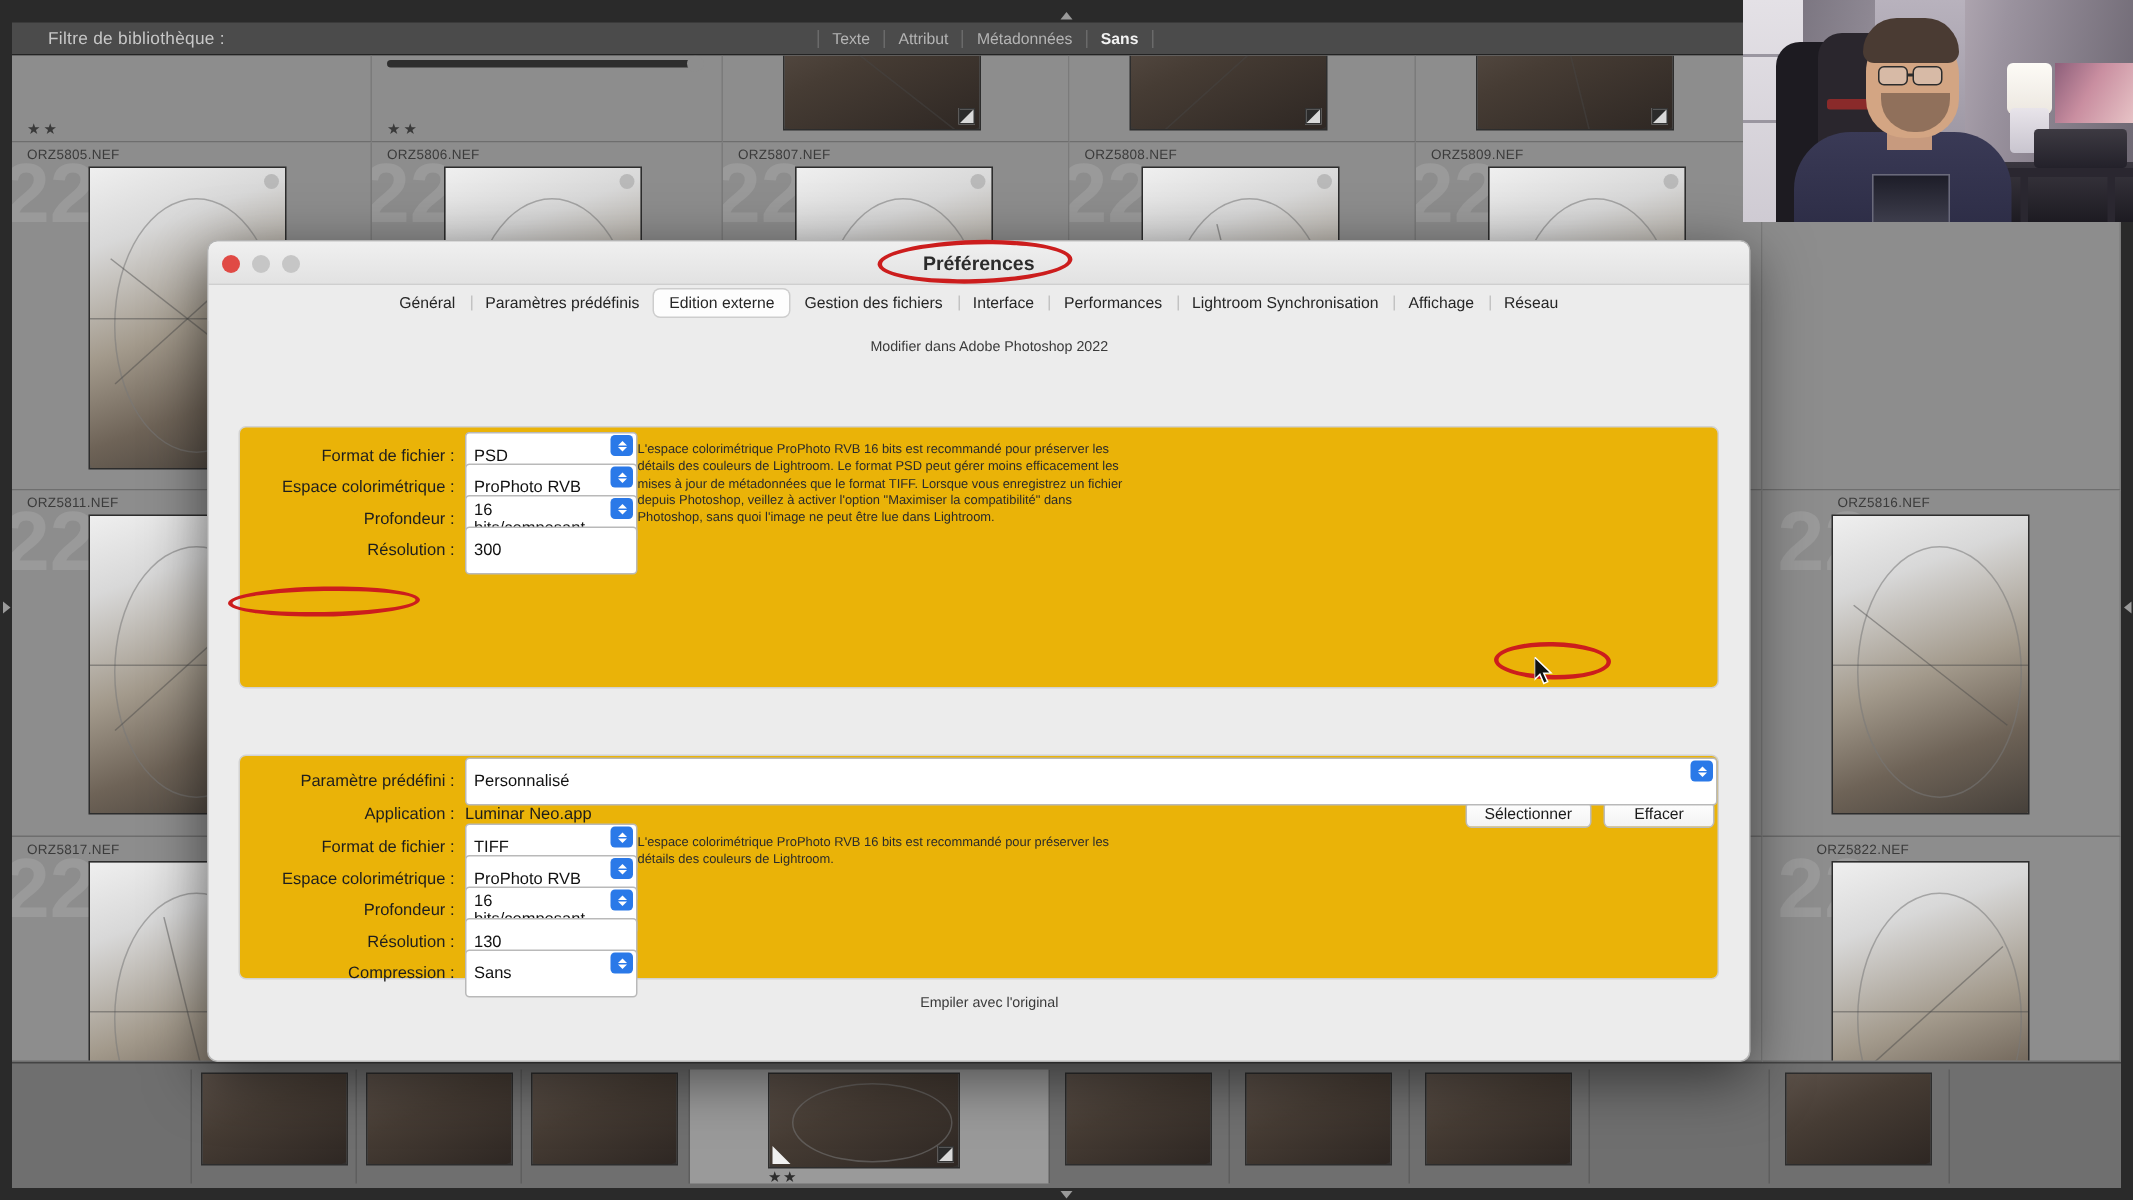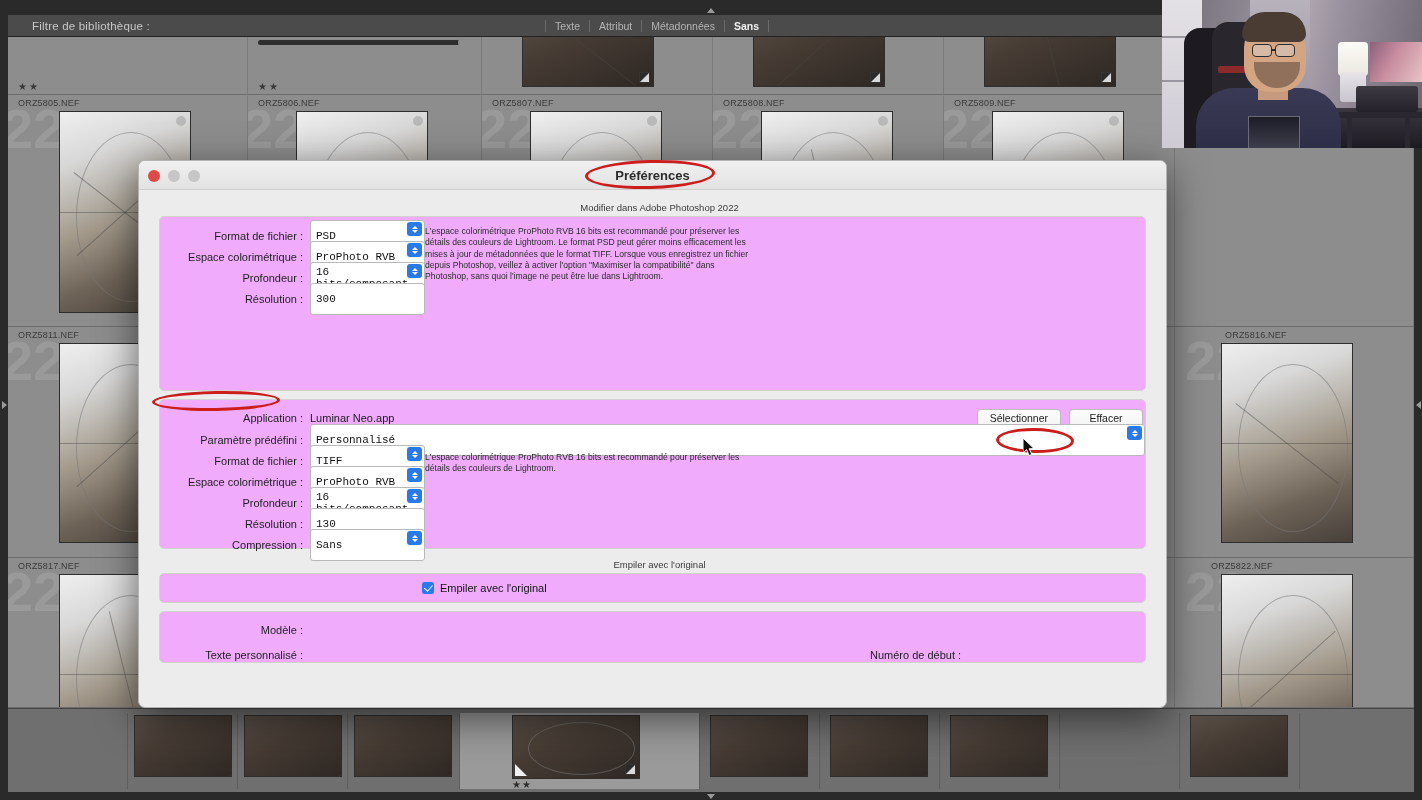--- a/index.html
+++ b/index.html
@@ -177,34 +177,35 @@
     background:#fdfdfd; box-shadow:0 0 0 1px #cdcdcd;
   }
   .prefs-tabs .tab.active:before,
   .prefs-tabs .tab.active + .tab:before { background:transparent; }
 
   .prefs-body { position:relative; padding:10px 20px 0 20px; }
 
   .section { margin-bottom:8px; }
   .section-label { font-size:9.5px; color:#3a3a3a; padding:2px 0 3px 14px;text-align:center; }
   .panel {
-    background:#f0abfc; border:1px solid #d2d2d2; border-radius:5px;
+    background:#eab308; border:1px solid #d2d2d2; border-radius:5px;
     position:relative;
+    margin-top:44px;
   }
 
   .row { display:flex; align-items:center; height:20px; margin-bottom:1px; }
   .row .rlabel {
     width:150px; text-align:right; padding-right:7px;
     font-size:11px; color:#1e1e1e; white-space:nowrap;
   }
 
   .field {
     height:32px; background:#fff; border:1px solid #b9b9b9; border-radius:3px;
     display:flex; align-items:center; padding:0 5px;
-    font-size:11px; color:#111; position:relative;font-family:Liberation Mono, monospace;
+    font-size:11px; color:#111; position:relative;
   }
   .field.sel { padding-right:22px; }
   .stepper {
     position:absolute; right:2px; top:1px; width:15px; height:14px;
     background:#2a79e8; border-radius:3px;
     display:flex; flex-direction:column; align-items:center; justify-content:center;
     line-height:0;
   }
   .stepper i { display:block; width:0; height:0; }
   .stepper i.up { border-bottom:3px solid #fff; border-left:3px solid transparent; border-right:3px solid transparent; margin-bottom:1px;}
@@ -569,20 +570,31 @@
 
     <div class="prefs-titlebar">
       <div class="traffic">
         <span class="tl red"></span>
         <span class="tl grey"></span>
         <span class="tl grey"></span>
       </div>
       <div class="prefs-title">Préférences</div>
     </div>
 
+    <div class="prefs-tabs">
+      <div class="tab">Général</div>
+      <div class="tab">Paramètres prédéfinis</div>
+      <div class="tab active">Edition externe</div>
+      <div class="tab">Gestion des fichiers</div>
+      <div class="tab">Interface</div>
+      <div class="tab">Performances</div>
+      <div class="tab">Lightroom Synchronisation</div>
+      <div class="tab">Affichage</div>
+      <div class="tab">Réseau</div>
+    </div>
 
     <div class="prefs-body">
 
       <div class="section">
         <div class="section-label">Modifier dans Adobe Photoshop 2022</div>
         <div class="panel" style="height:175px;padding-top:9px;">
           <div class="row">
             <div class="rlabel">Format de fichier :</div>
             <div class="field sel w-sel">
               <span>PSD</span>
@@ -618,37 +630,37 @@
               <span>300</span>
             </div>
           </div>
           <div class="note" style="left:265px;top:9px;">L'espace colorimétrique ProPhoto RVB 16 bits est recommandé pour préserver les détails des couleurs de Lightroom. Le format PSD peut gérer moins efficacement les mises à jour de métadonnées que le format TIFF. Lorsque vous enregistrez un fichier depuis Photoshop, veillez à activer l'option "Maximiser la compatibilité" dans Photoshop, sans quoi l'image ne peut être lue dans Lightroom.</div>
         </div>
       </div>
 
       <div class="section">
         <div class="panel" style="height:150px;padding-top:7px;">
 
-          <div class="row" style="height:22px;">
-            <div class="rlabel">Application :</div>
-            <div class="plain-val">Luminar Neo.app</div>
-            <div style="margin-left:auto;display:flex;gap:8px;padding-right:2px;">
-              <div class="btn">Sélectionner</div>
-              <div class="btn">Effacer</div>
-            </div>
-          </div>
-
           <div class="row">
             <div class="rlabel">Paramètre prédéfini :</div>
             <div class="field sel w-full">
               <span>Personnalisé</span>
               <span class="stepper">
                   <i class="up"></i>
                   <i class="dn"></i>
                 </span>
+            </div>
+          </div>
+
+          <div class="row" style="height:22px;">
+            <div class="rlabel">Application :</div>
+            <div class="plain-val">Luminar Neo.app</div>
+            <div style="margin-left:auto;display:flex;gap:8px;padding-right:2px;">
+              <div class="btn">Sélectionner</div>
+              <div class="btn">Effacer</div>
             </div>
           </div>
 
           <div class="row">
             <div class="rlabel">Format de fichier :</div>
             <div class="field sel w-sel">
               <span>TIFF</span>
               <span class="stepper">
                   <i class="up"></i>
                   <i class="dn"></i>

